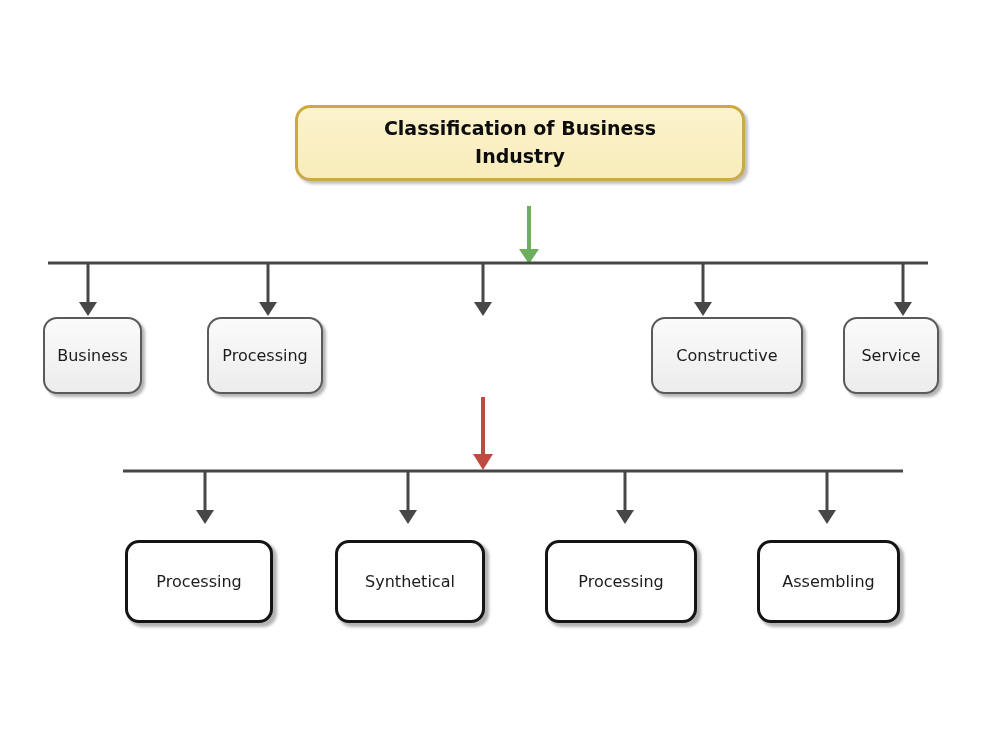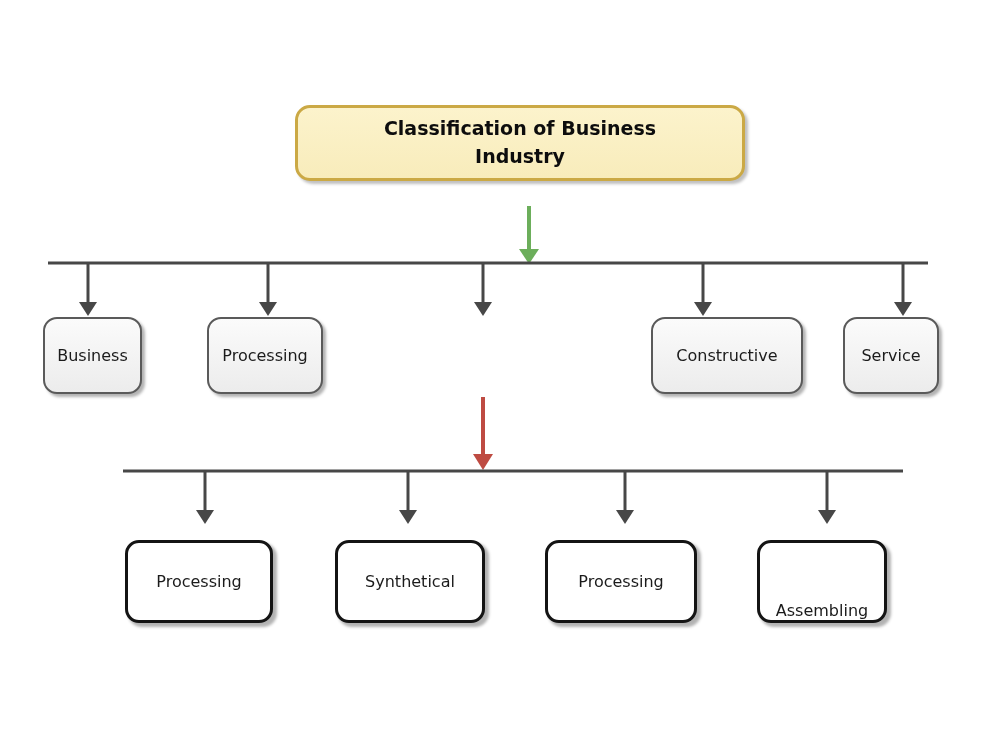--- a/index.html
+++ b/index.html
@@ -66,21 +66,21 @@
   .sub-node {
     top: 540px; height: 83px;
     background: var(--sub_fill);
     border: 3px solid var(--sub_border);
     border-radius: 14px;
     box-shadow: 3.5px 3.5px 3px rgba(0,0,0,0.3);
   }
   .sub-analytical  { left: 125px; width: 148px; }
   .sub-synthetical { left: 335px; width: 150px; }
   .sub-processing  { left: 545px; width: 152px; }
-  .sub-assembling  { left: 757px; width: 130px; align-items: flex-end; }
+  .sub-assembling  { left: 757px; width: 143px; }
 </style>
 </head>
 <body>
 
 <div class="canvas">
 
   <svg class="connector-layer" viewBox="0 0 1000 750" xmlns="http://www.w3.org/2000/svg">
 
     <g>
       <line class="green-line" x1="529" y1="206" x2="529" y2="250"></line>

